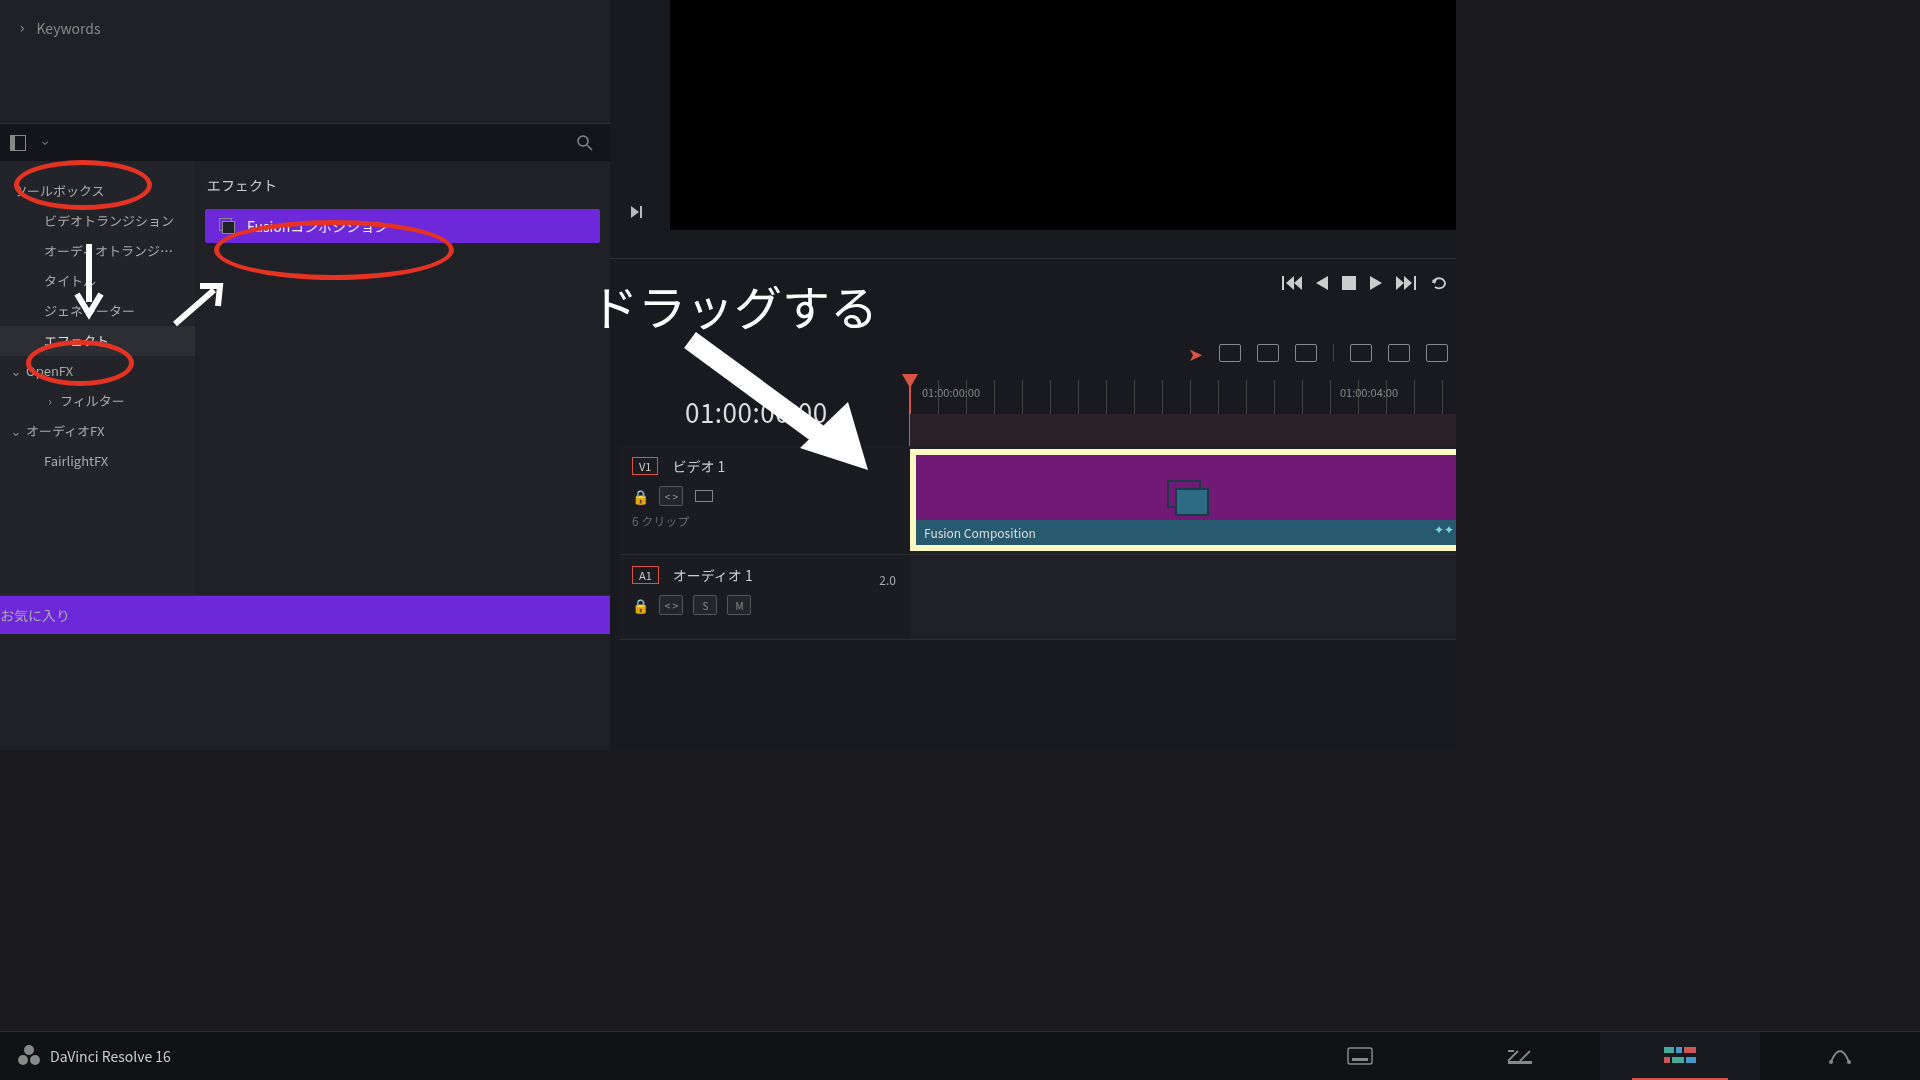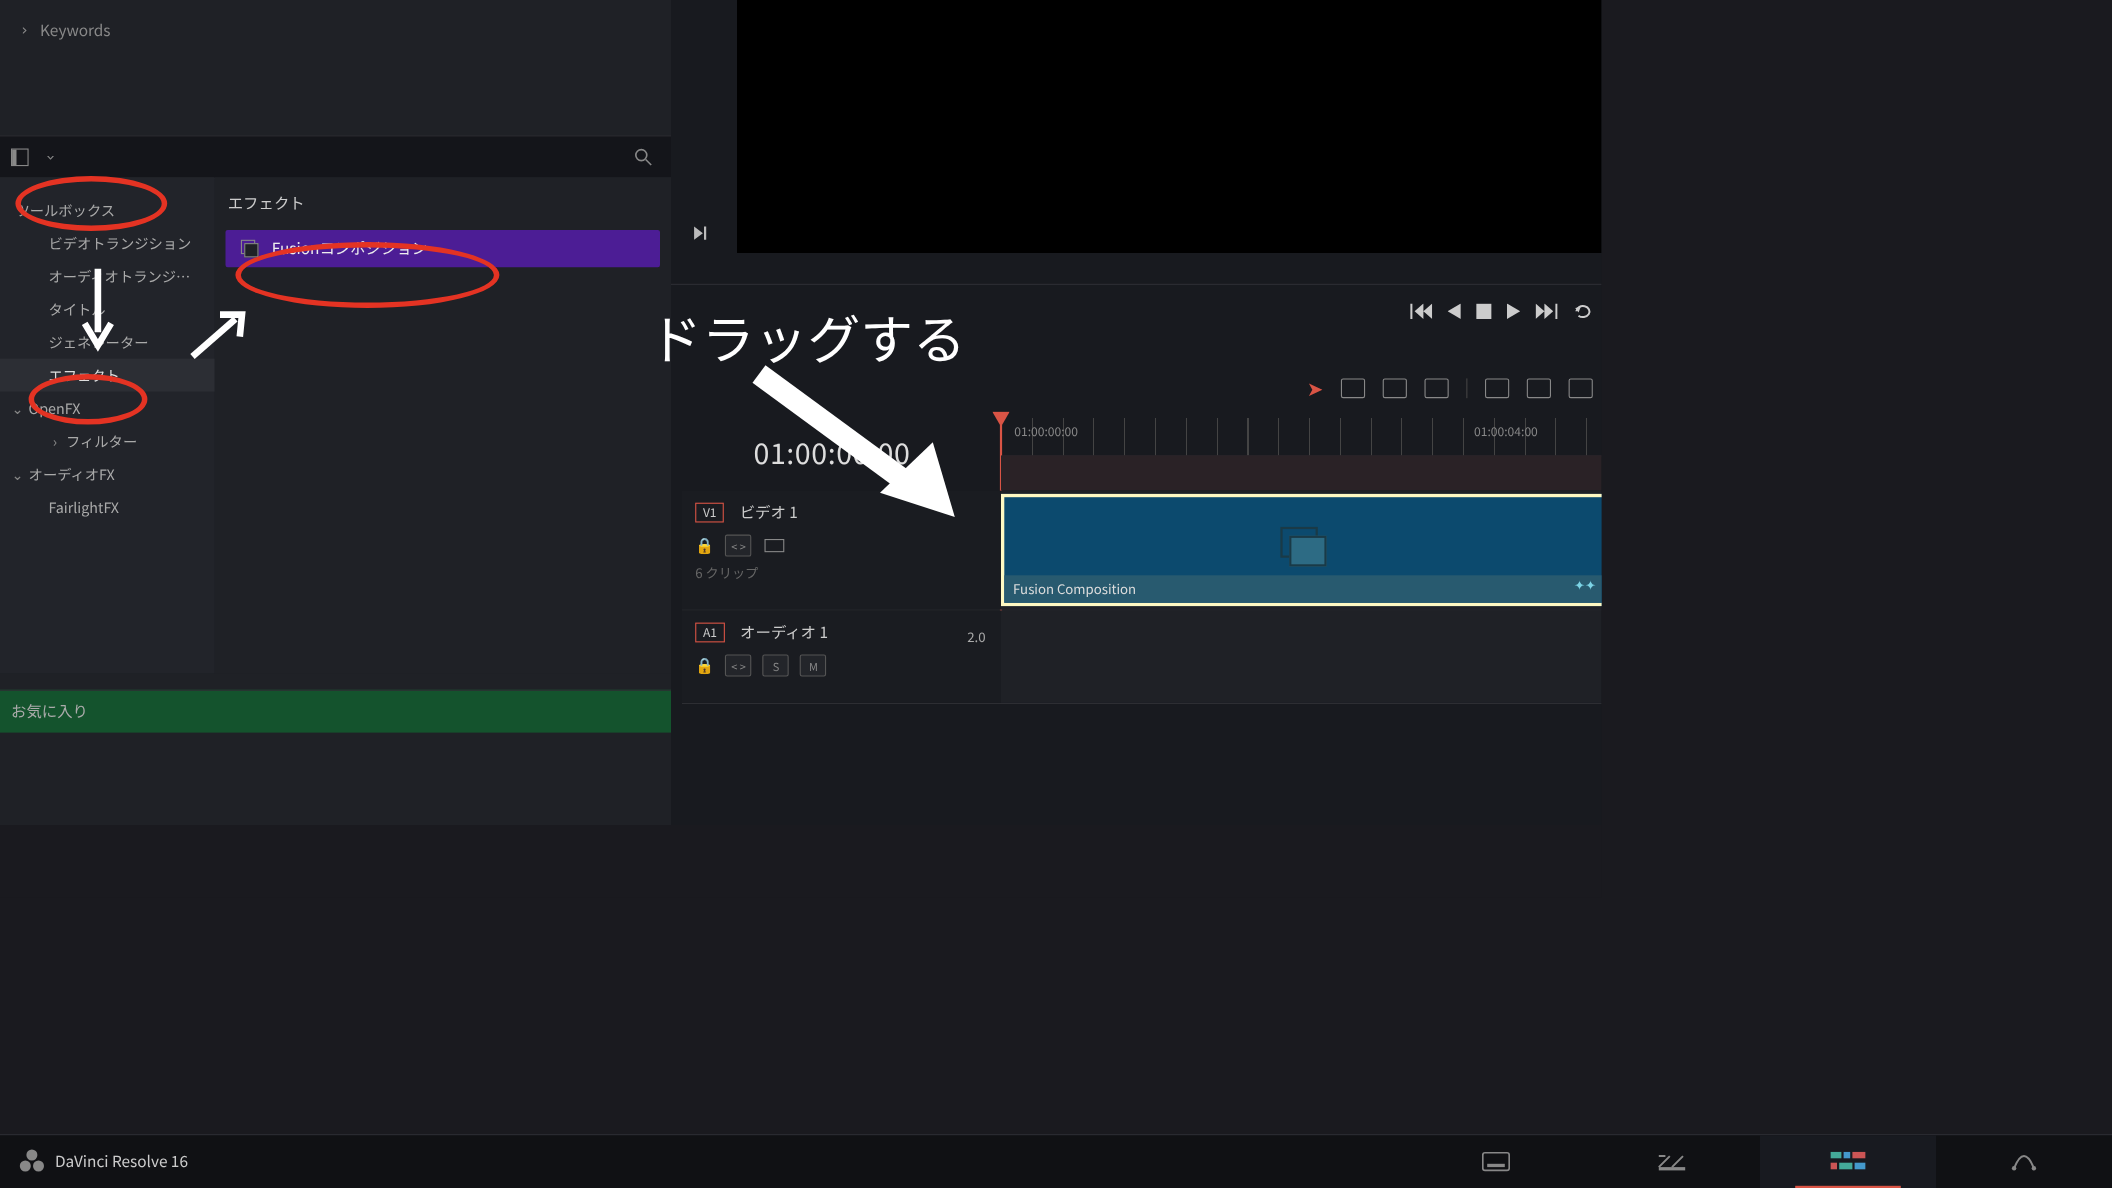--- a/index.html
+++ b/index.html
@@ -17,26 +17,26 @@
 .tree-item{padding:5px 10px 5px 30px;color:#aaa;font-size:13px;position:relative;line-height:20px}
 .tree-item.top{padding-left:14px}
 .tree-item.sub{padding-left:44px}
 .tree-item.sel{background:#2c2e34;color:#ddd}
 .tree-item.section{padding-left:10px;color:#aaa}
 .tree .chev{display:inline-block;width:12px;text-align:center;margin-right:4px;color:#888}
 .fx-col{flex:1;background:#1f2126}
 .fx-hdr{padding:14px 12px 10px;color:#ccc}
 .fx-list{padding:4px 10px}
 .fx-row{display:flex;align-items:center;gap:12px;padding:7px 14px;border-radius:2px;margin-bottom:2px}
-.fx-row.sel{background:#4c1d95;color:#eee}
+.fx-row.sel{background:#6d28d9;color:#eee}
 .fx-row.dim{color:#666}
 .fx-ic{width:16px;height:16px;position:relative}
 .fx-ic:before{content:"";position:absolute;left:0;top:0;width:11px;height:11px;border:1.5px solid #888}
 .fx-ic:after{content:"";position:absolute;left:3px;top:3px;width:11px;height:11px;border:1.5px solid #888;background:#1f2126}
-.fav{position:absolute;bottom:84px;left:0;right:0;height:38px;border-top:1px solid #2d2e33;display:flex;align-items:center;padding-left:10px;color:#aaa;background:#14532d}
+.fav{position:absolute;bottom:116px;left:0;right:0;height:38px;border-top:1px solid #2d2e33;display:flex;align-items:center;color:#aaa;background:#6d28d9}
 
 .right{flex:1;background:#181a1f;position:relative}
 .viewer{position:absolute;top:0;left:60px;right:0;height:230px;background:#000}
 .divider{position:absolute;top:258px;left:0;right:0;height:1px;background:#2d2e33}
 .transport{position:absolute;top:275px;right:8px;display:flex;gap:14px;align-items:center}
 .tools{position:absolute;top:340px;right:8px;display:flex;gap:16px;align-items:center}
 .cursor-ic{color:#d95445;font-size:18px}
 .ibox{width:20px;height:16px;border:1.5px solid #888;border-radius:2px;position:relative}
 .timecode{position:absolute;top:393px;left:75px;font-size:26px;color:#ddd;letter-spacing:0.5px}
 .ruler{position:absolute;top:380px;left:300px;right:0;height:34px;border-bottom:1px solid #2d2e33}
@@ -52,21 +52,21 @@
 .trk-head .tline{display:flex;align-items:center;gap:14px}
 .tk{border:1.5px solid #d95445;padding:0 6px;font-size:11px;color:#ccc}
 .trk-head .name{color:#ccc;font-size:14px}
 .trk-head .btns{display:flex;gap:10px;margin-top:10px;align-items:center}
 .mb{width:22px;height:18px;border:1px solid #555;border-radius:2px;display:flex;align-items:center;justify-content:center;font-size:10px;color:#888;background:#23252a}
 .mb.flat{border:none;background:none}
 .lock{font-size:14px;color:#888}
 .clipcount{color:#666;font-size:12px;margin-top:6px}
 .aud-r{color:#aaa;position:absolute;right:14px;top:16px;font-size:12px}
 .trk-lane{flex:1;position:relative;background:#1f2126}
-.clip{position:absolute;left:0;top:3px;bottom:3px;width:100%;background:#0c4a6e;border:3px solid #fef9c3}
+.clip{position:absolute;left:0;top:3px;bottom:3px;width:100%;background:#701a75;border:6px solid #fef9c3}
 .clip-lbl{position:absolute;bottom:0;left:0;right:0;background:#285a6f;padding:4px 8px;font-size:12px;color:#ddd}
 .spark{position:absolute;right:8px;bottom:8px;color:#7cd4e6;font-size:12px}
 .clip-ic{position:absolute;left:50%;top:28%;transform:translateX(-50%);width:44px;height:34px}
 .clip-ic:before{content:"";position:absolute;left:0;top:0;width:30px;height:24px;border:2px solid #1a3a47}
 .clip-ic:after{content:"";position:absolute;left:8px;top:8px;width:30px;height:24px;border:2px solid #1a3a47;background:#2d6b84}
 
 .bottom{position:absolute;bottom:0;left:0;right:0;height:48px;background:#101114;border-top:1px solid #2d2e33;display:flex;align-items:center}
 .logo{display:flex;align-items:center;gap:10px;padding-left:18px;color:#ccc}
 .logo-ic{width:22px;height:22px;position:relative}
 .logo-ic span{position:absolute;width:10px;height:10px;border-radius:50%;background:#888}

